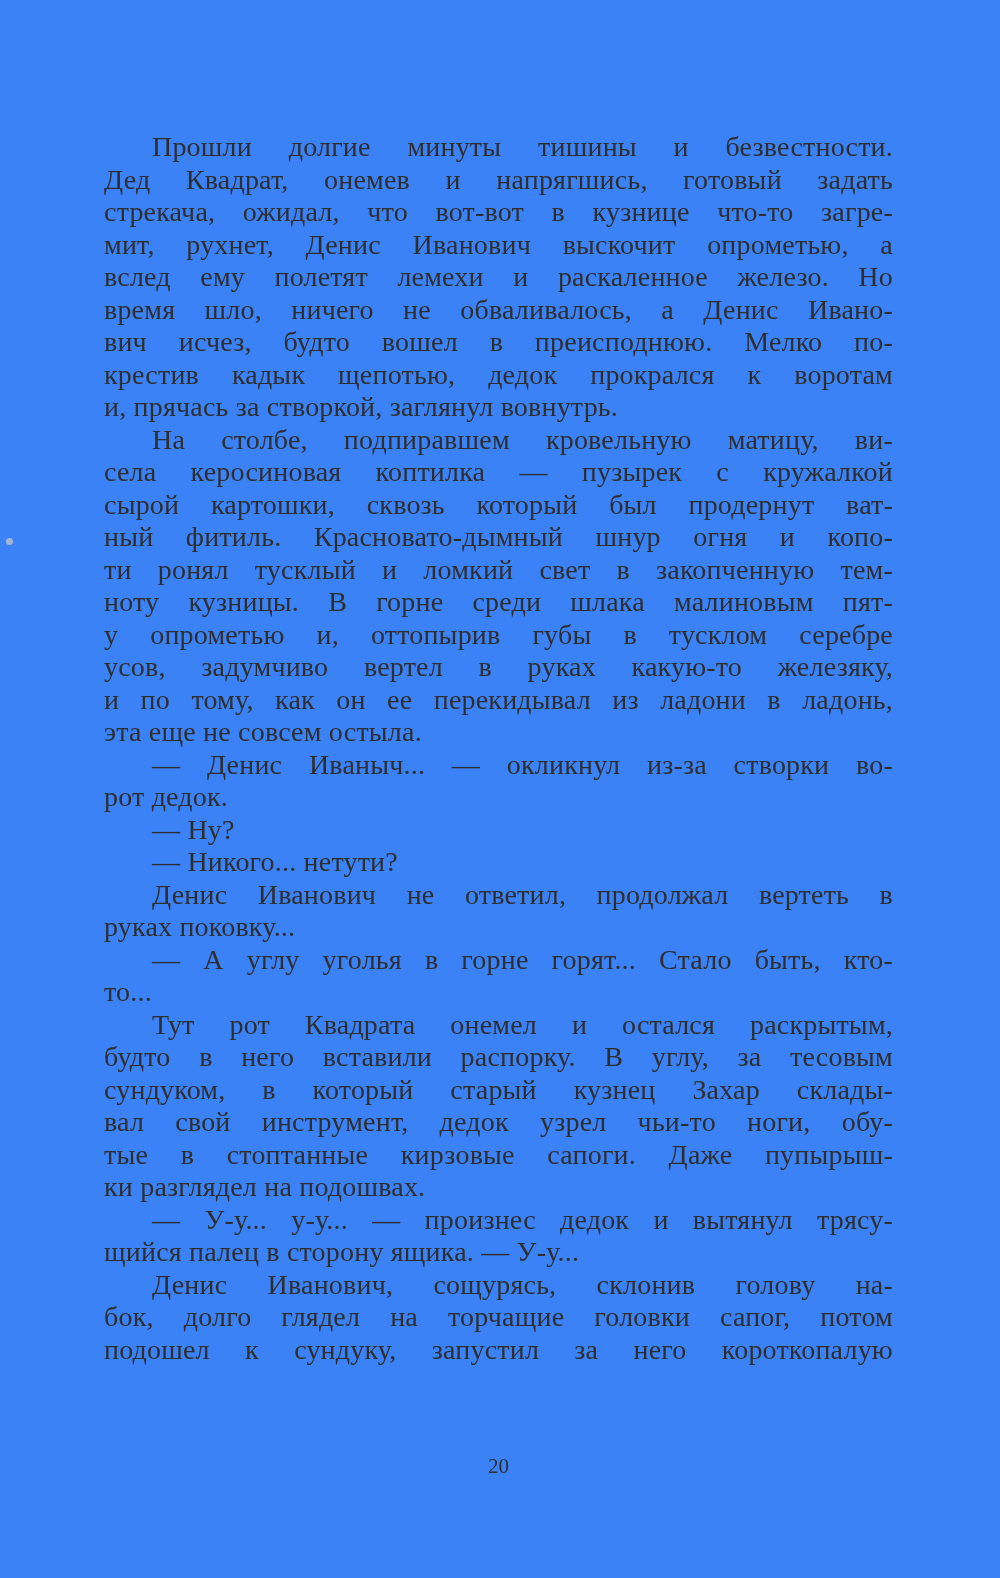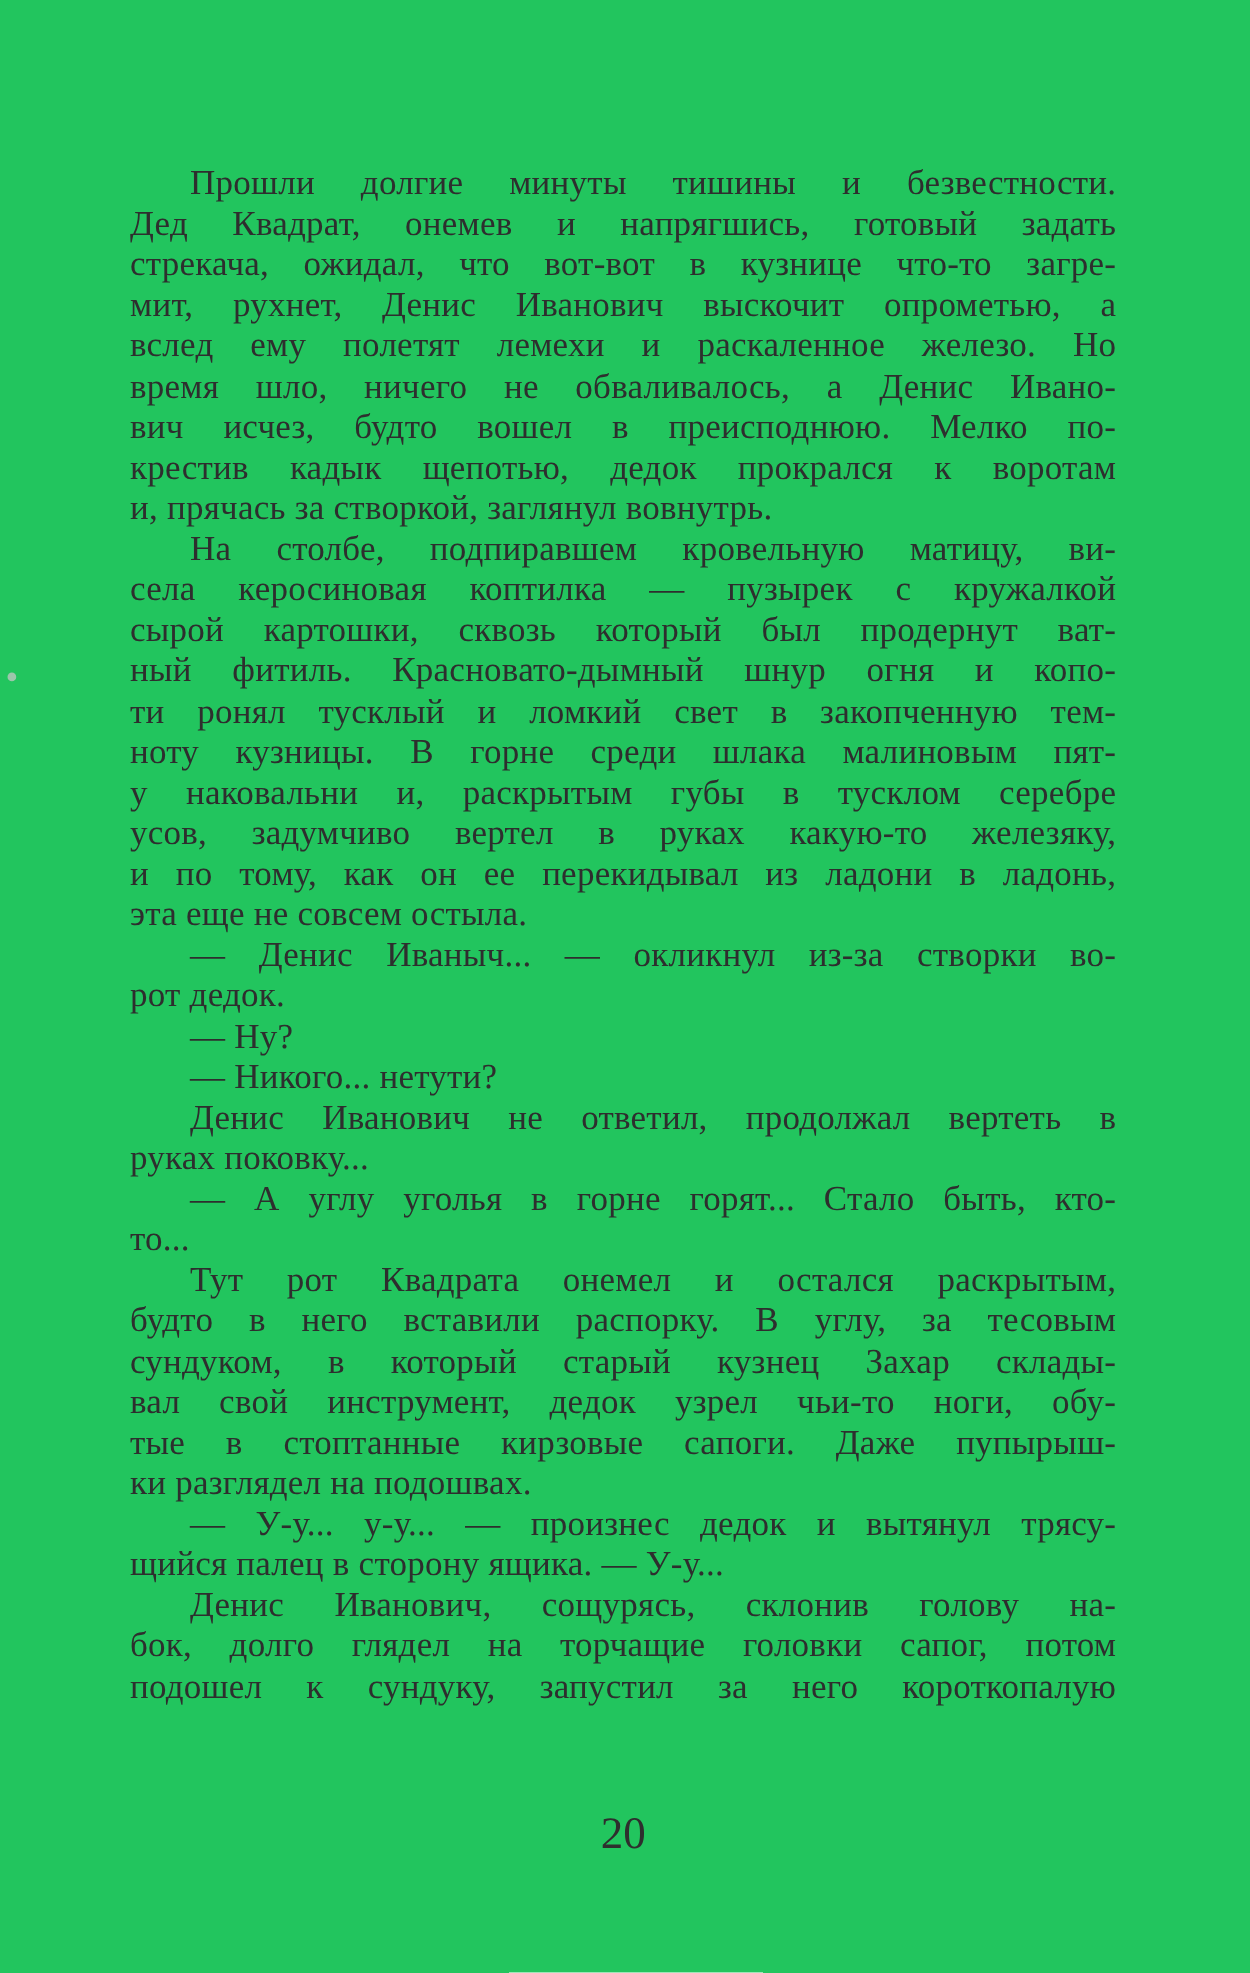--- a/index.html
+++ b/index.html
@@ -4,21 +4,21 @@
 <style>
   html, body {
     margin: 0;
     padding: 0;
     background: #ffffff;
   }
   .page {
     position: relative;
     width: 1000px;
     height: 1578px;
-    background: #22c55e;
+    background: #3b82f6;
     overflow: hidden;
     font-family: "Liberation Serif", "DejaVu Serif", serif;
     color: #2e2e2e;
   }
   .text-column {
     position: absolute;
     left: 104px;
     top: 131px;
     width: 789px;
   }
@@ -35,21 +35,21 @@
   }
   .line.last {
     text-align-last: left;
   }
   .page-number {
     position: absolute;
     left: 104px;
     top: 1450px;
     width: 789px;
     text-align: center;
-    font-size: 36px;
+    font-size: 21px;
     line-height: 32.5px;
     color: #2e2e2e;
   }
   .speck {
     position: absolute;
     left: 6px;
     top: 538px;
     width: 7px;
     height: 7px;
     border-radius: 50%;
@@ -74,21 +74,21 @@
         <div class="line">крестив кадык щепотью, дедок прокрался к воротам</div>
         <div class="line last">и, прячась за створкой, заглянул вовнутрь.</div>
       </div>
       <div class="paragraph">
         <div class="line first">На столбе, подпиравшем кровельную матицу, ви-</div>
         <div class="line">села керосиновая коптилка — пузырек с кружалкой</div>
         <div class="line">сырой картошки, сквозь который был продернут ват-</div>
         <div class="line">ный фитиль. Красновато-дымный шнур огня и копо-</div>
         <div class="line">ти ронял тусклый и ломкий свет в закопченную тем-</div>
         <div class="line">ноту кузницы. В горне среди шлака малиновым пят-</div>
-        <div class="line">у наковальни и, раскрытым губы в тусклом серебре</div>
+        <div class="line">у опрометью и, оттопырив губы в тусклом серебре</div>
         <div class="line">усов, задумчиво вертел в руках какую-то железяку,</div>
         <div class="line">и по тому, как он ее перекидывал из ладони в ладонь,</div>
         <div class="line last">эта еще не совсем остыла.</div>
       </div>
       <div class="paragraph">
         <div class="line first">— Денис Иваныч... — окликнул из-за створки во-</div>
         <div class="line last">рот дедок.</div>
       </div>
       <div class="paragraph">
         <div class="line first last">— Ну?</div>

